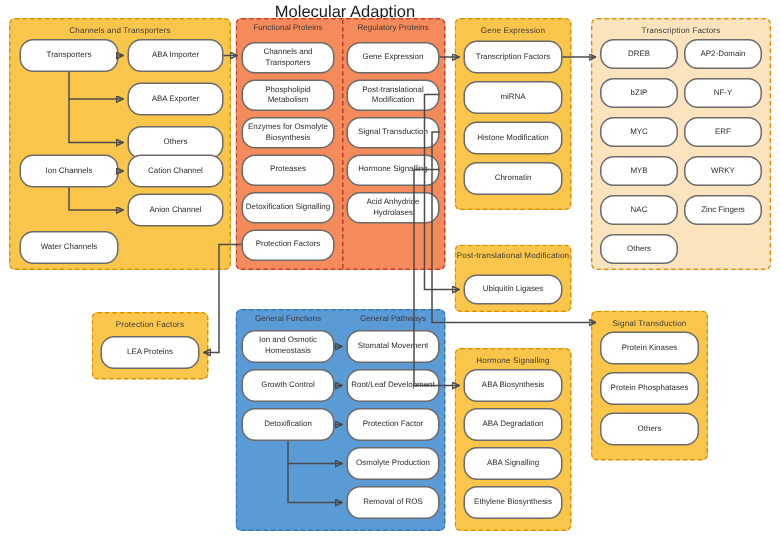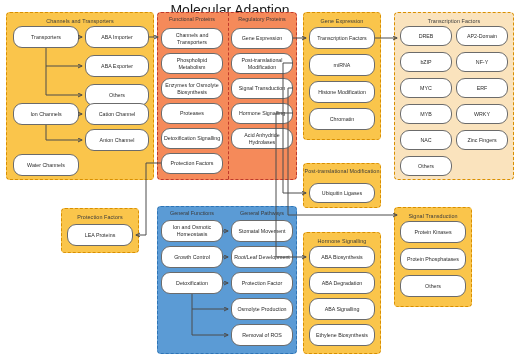--- a/index.html
+++ b/index.html
@@ -21,21 +21,21 @@
 
   
   .node{position:absolute;box-sizing:border-box;background:#ffffff;
         border:1px solid #6b6b6b;border-radius:9px;
         display:flex;align-items:center;justify-content:center;
         text-align:center;font-size:5.3px;line-height:1.25;color:#2b2b2b;
         padding:0 1px;}
   .node span{display:block;}
 
   
-  .heading{position:absolute;text-align:center;font-size:14px;color:#1a1a1a;}
+  .heading{position:absolute;text-align:center;font-size:11px;color:#1a1a1a;}
 
   
   .collabel{position:absolute;text-align:center;font-size:5.4px;color:#3b3b3b;line-height:1.2;}
 
   
   #wires{position:absolute;left:0;top:0;width:520px;height:360px;pointer-events:none;}
   #wires path,#wires line{fill:none;stroke:#4c4c4c;stroke-width:1;}
 </style>
 </head>
 <body>

